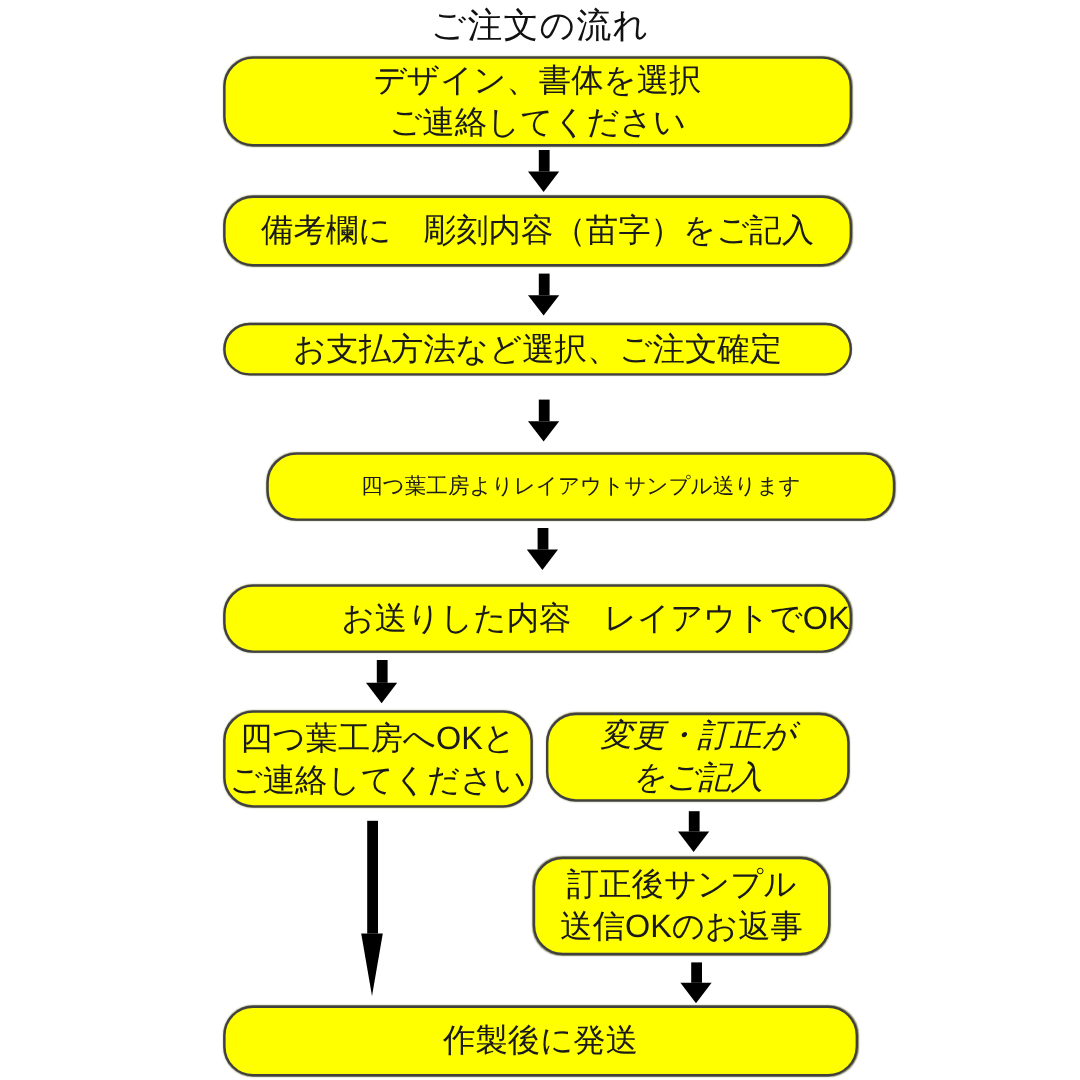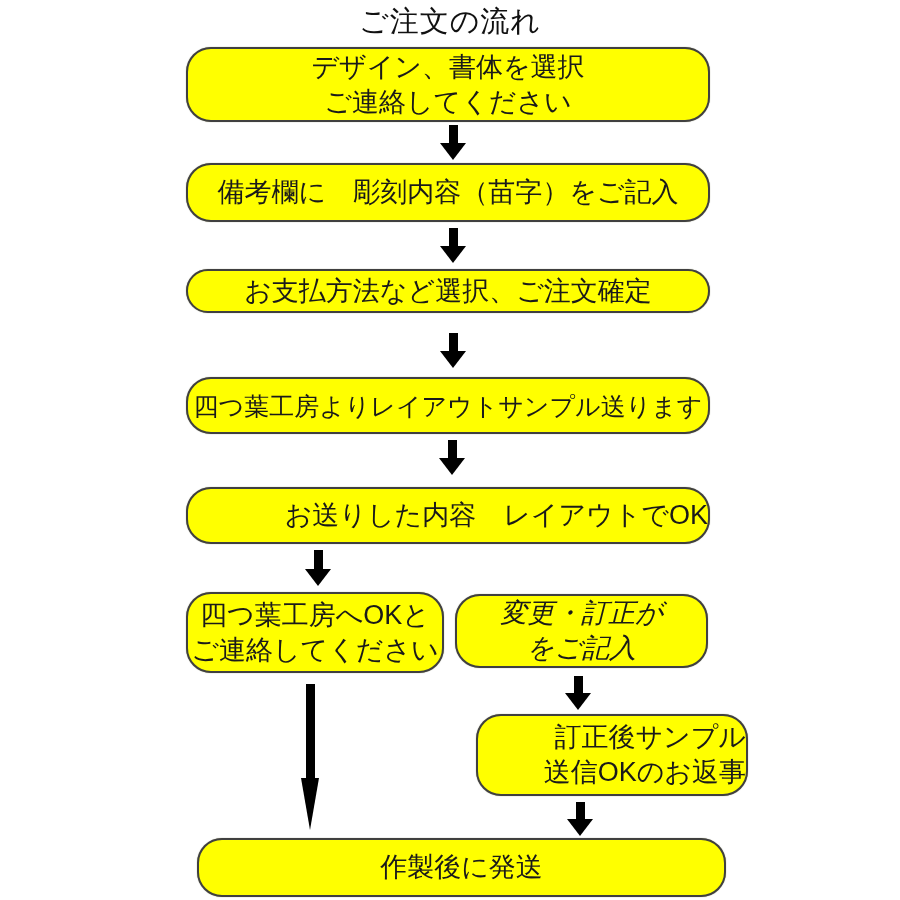--- a/index.html
+++ b/index.html
@@ -39,21 +39,21 @@
     flex-direction:column;
     align-items:center;
     justify-content:center;
     text-align:center;
     font-size:27px;
     line-height:1.28;
     color:var(--text-color);
     box-shadow:0 0 1px rgba(60,60,0,.6);
   }
   .box .line{white-space:pre;}
-  .box.tight{font-size:25px;}
+  .box.tight{font-size:18px;margin-left:36px;}
   .arrow{
     position:absolute;
     display:flex;
     flex-direction:column;
     align-items:center;
   }
   .arrow .stem{
     width:9px;
     flex:1 1 auto;
     background:var(--arrow-color);
@@ -136,27 +136,27 @@
   <div class="arrow long" style="left:301px;top:684px;width:18px;height:146px;">
     <div class="stem"></div>
     <div class="head"></div>
   </div>
 
   <div class="arrow" style="left:565px;top:676px;width:26px;height:34px;">
     <div class="stem"></div>
     <div class="head"></div>
   </div>
 
-  <div class="box" style="left:476px;top:714px;width:272px;height:82px;align-items:flex-end;">
+  <div class="box" style="left:444px;top:714px;width:248px;height:82px;">
     <span class="line">訂正後サンプル</span>
     <span class="line">送信OKのお返事</span>
   </div>
 
   <div class="arrow" style="left:567px;top:802px;width:26px;height:34px;">
     <div class="stem"></div>
     <div class="head"></div>
   </div>
 
-  <div class="box" style="left:186px;top:838px;width:529px;height:59px;margin-left:11px;">
+  <div class="box" style="left:186px;top:838px;width:529px;height:59px;">
     <span class="line">作製後に発送</span>
   </div>
 
 </div>
 
 </body></html>

